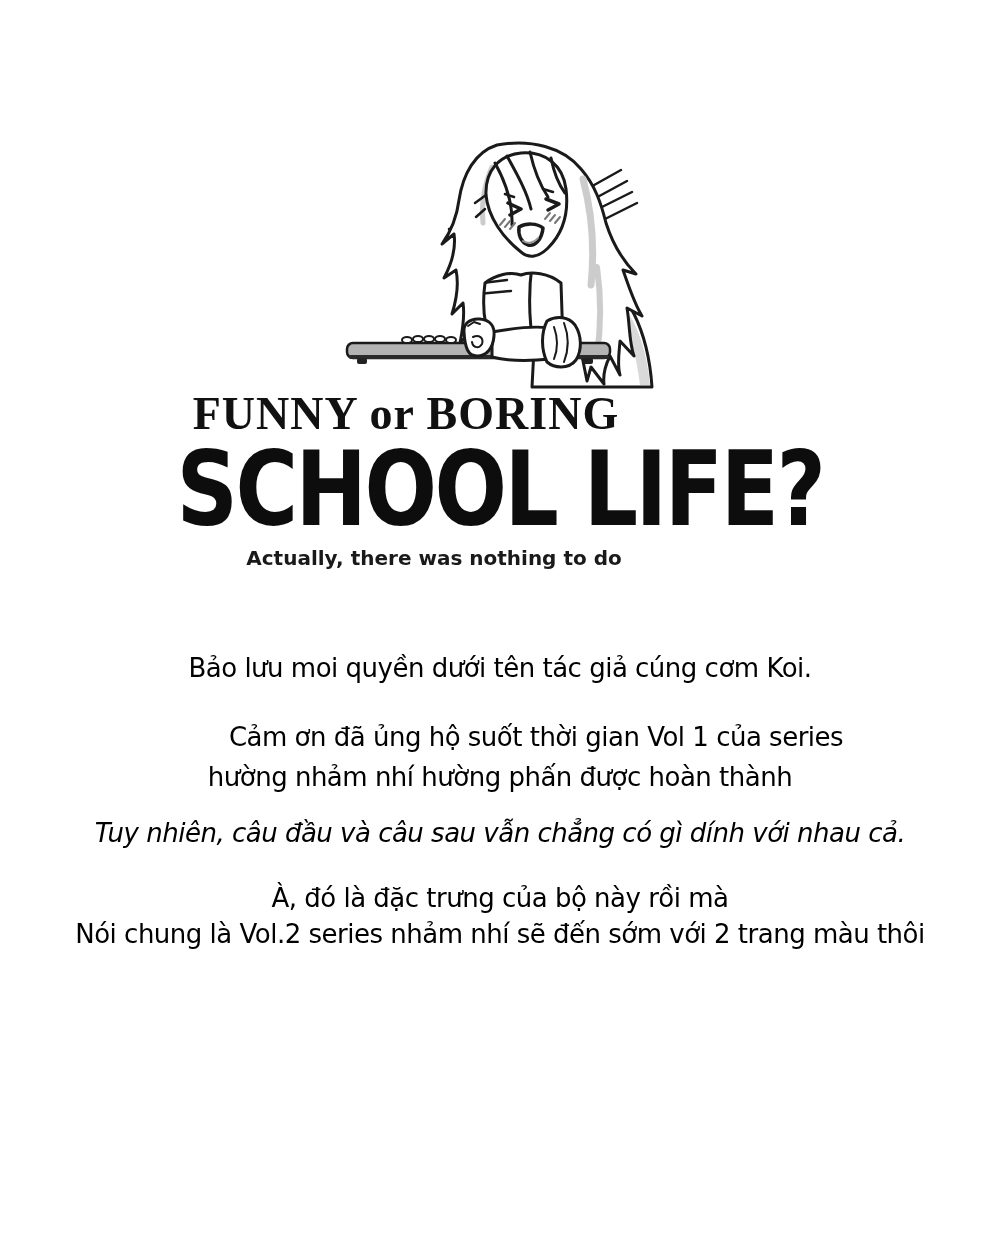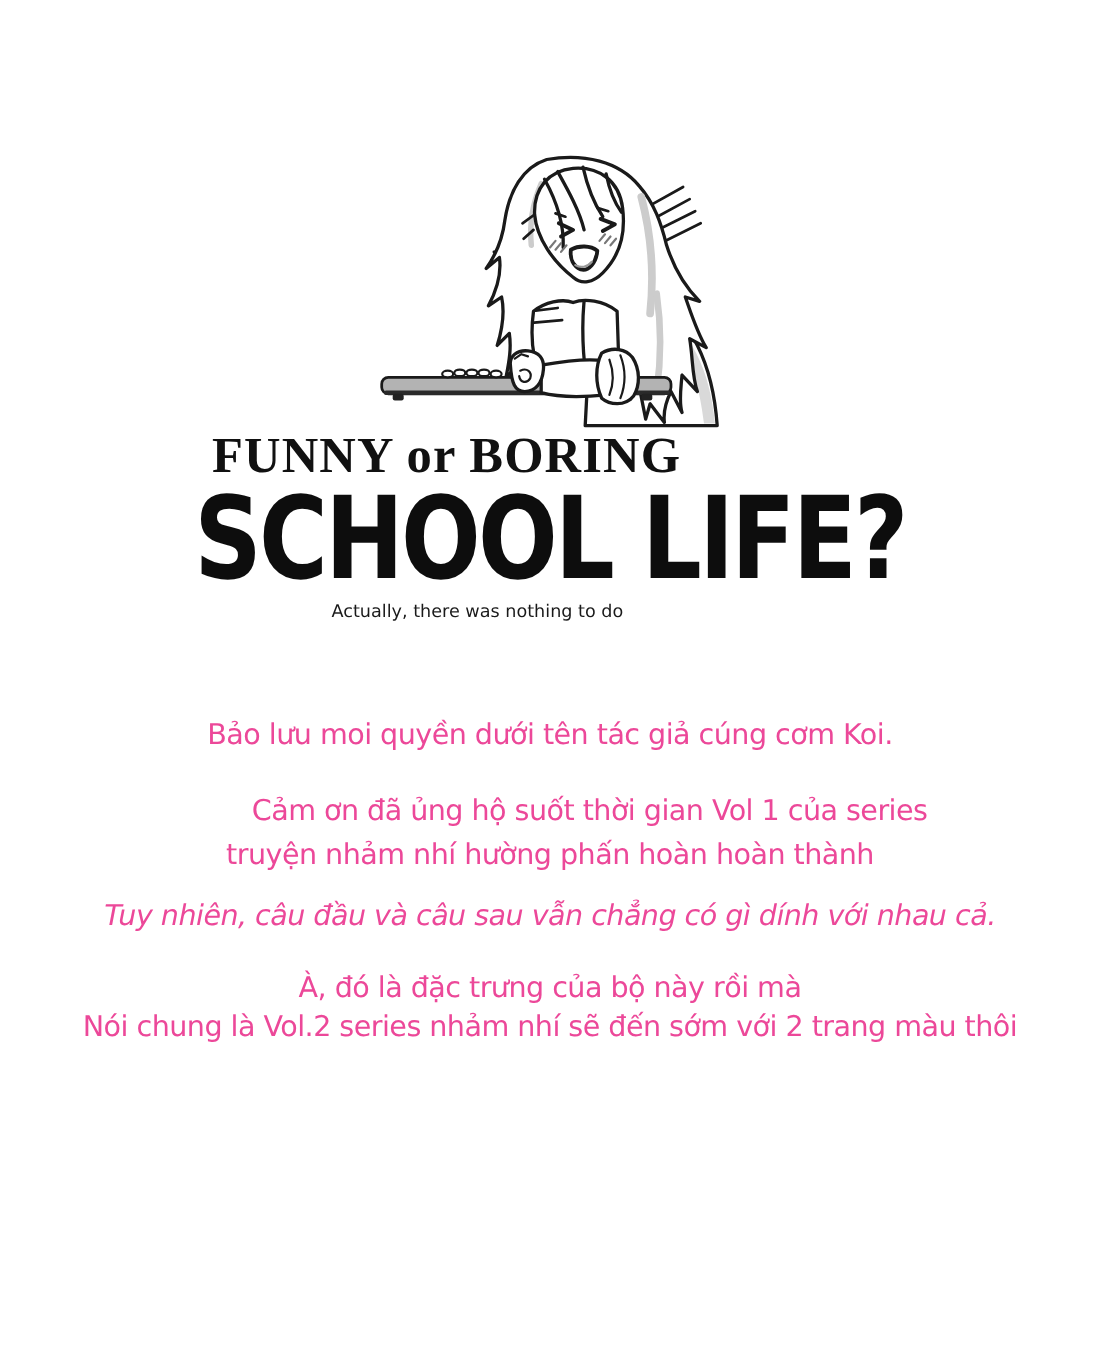--- a/index.html
+++ b/index.html
@@ -31,30 +31,30 @@
     font-size:104px;line-height:1.0;
     letter-spacing:-3px;
     transform:scaleX(0.82);
     transform-origin:center;
     color:#0d0d0d;
     white-space:nowrap;
   }
   .subtitle{
     position:absolute;top:546px;left:0;width:868px;
     text-align:center;
-    font-weight:400;
-    font-size:16px;line-height:1.2;
+    font-weight:700;
+    font-size:20px;line-height:1.2;
     color:#1a1a1a;
   }
   .body-line{
     position:absolute;left:0;width:1000px;
     text-align:center;
     font-size:26px;line-height:1.3;
     letter-spacing:-0.5px;
-    color:#ec4899;
+    color:#000000;
     white-space:nowrap;
   }
   .l0{top:652px;}
   .l1{top:721px;margin-left:36px;}
   .l2{top:761px;}
   .l3{top:817px;font-style:italic;}
   .l4{top:882px;text-align:center;}
   .l5{top:918px;}
 </style>
 </head>
@@ -153,16 +153,16 @@
     </g>
   </svg>
 </div>
 
 <div class="title-top">FUNNY or BORING</div>
 <div class="title-main">SCHOOL LIFE?</div>
 <div class="subtitle">Actually, there was nothing to do</div>
 
 <div class="body-line l0">Bảo lưu moi quyền dưới tên tác giả cúng cơm Koi.</div>
 <div class="body-line l1">Cảm ơn đã ủng hộ suốt thời gian Vol 1 của series</div>
-<div class="body-line l2">truyện nhảm nhí hường phấn hoàn hoàn thành</div>
+<div class="body-line l2">hường nhảm nhí hường phấn được hoàn thành</div>
 <div class="body-line l3">Tuy nhiên, câu đầu và câu sau vẫn chẳng có gì dính với nhau cả.</div>
 <div class="body-line l4">À, đó là đặc trưng của bộ này rồi mà</div>
 <div class="body-line l5">Nói chung là Vol.2 series nhảm nhí sẽ đến sớm với 2 trang màu thôi</div>
 
 </body></html>

